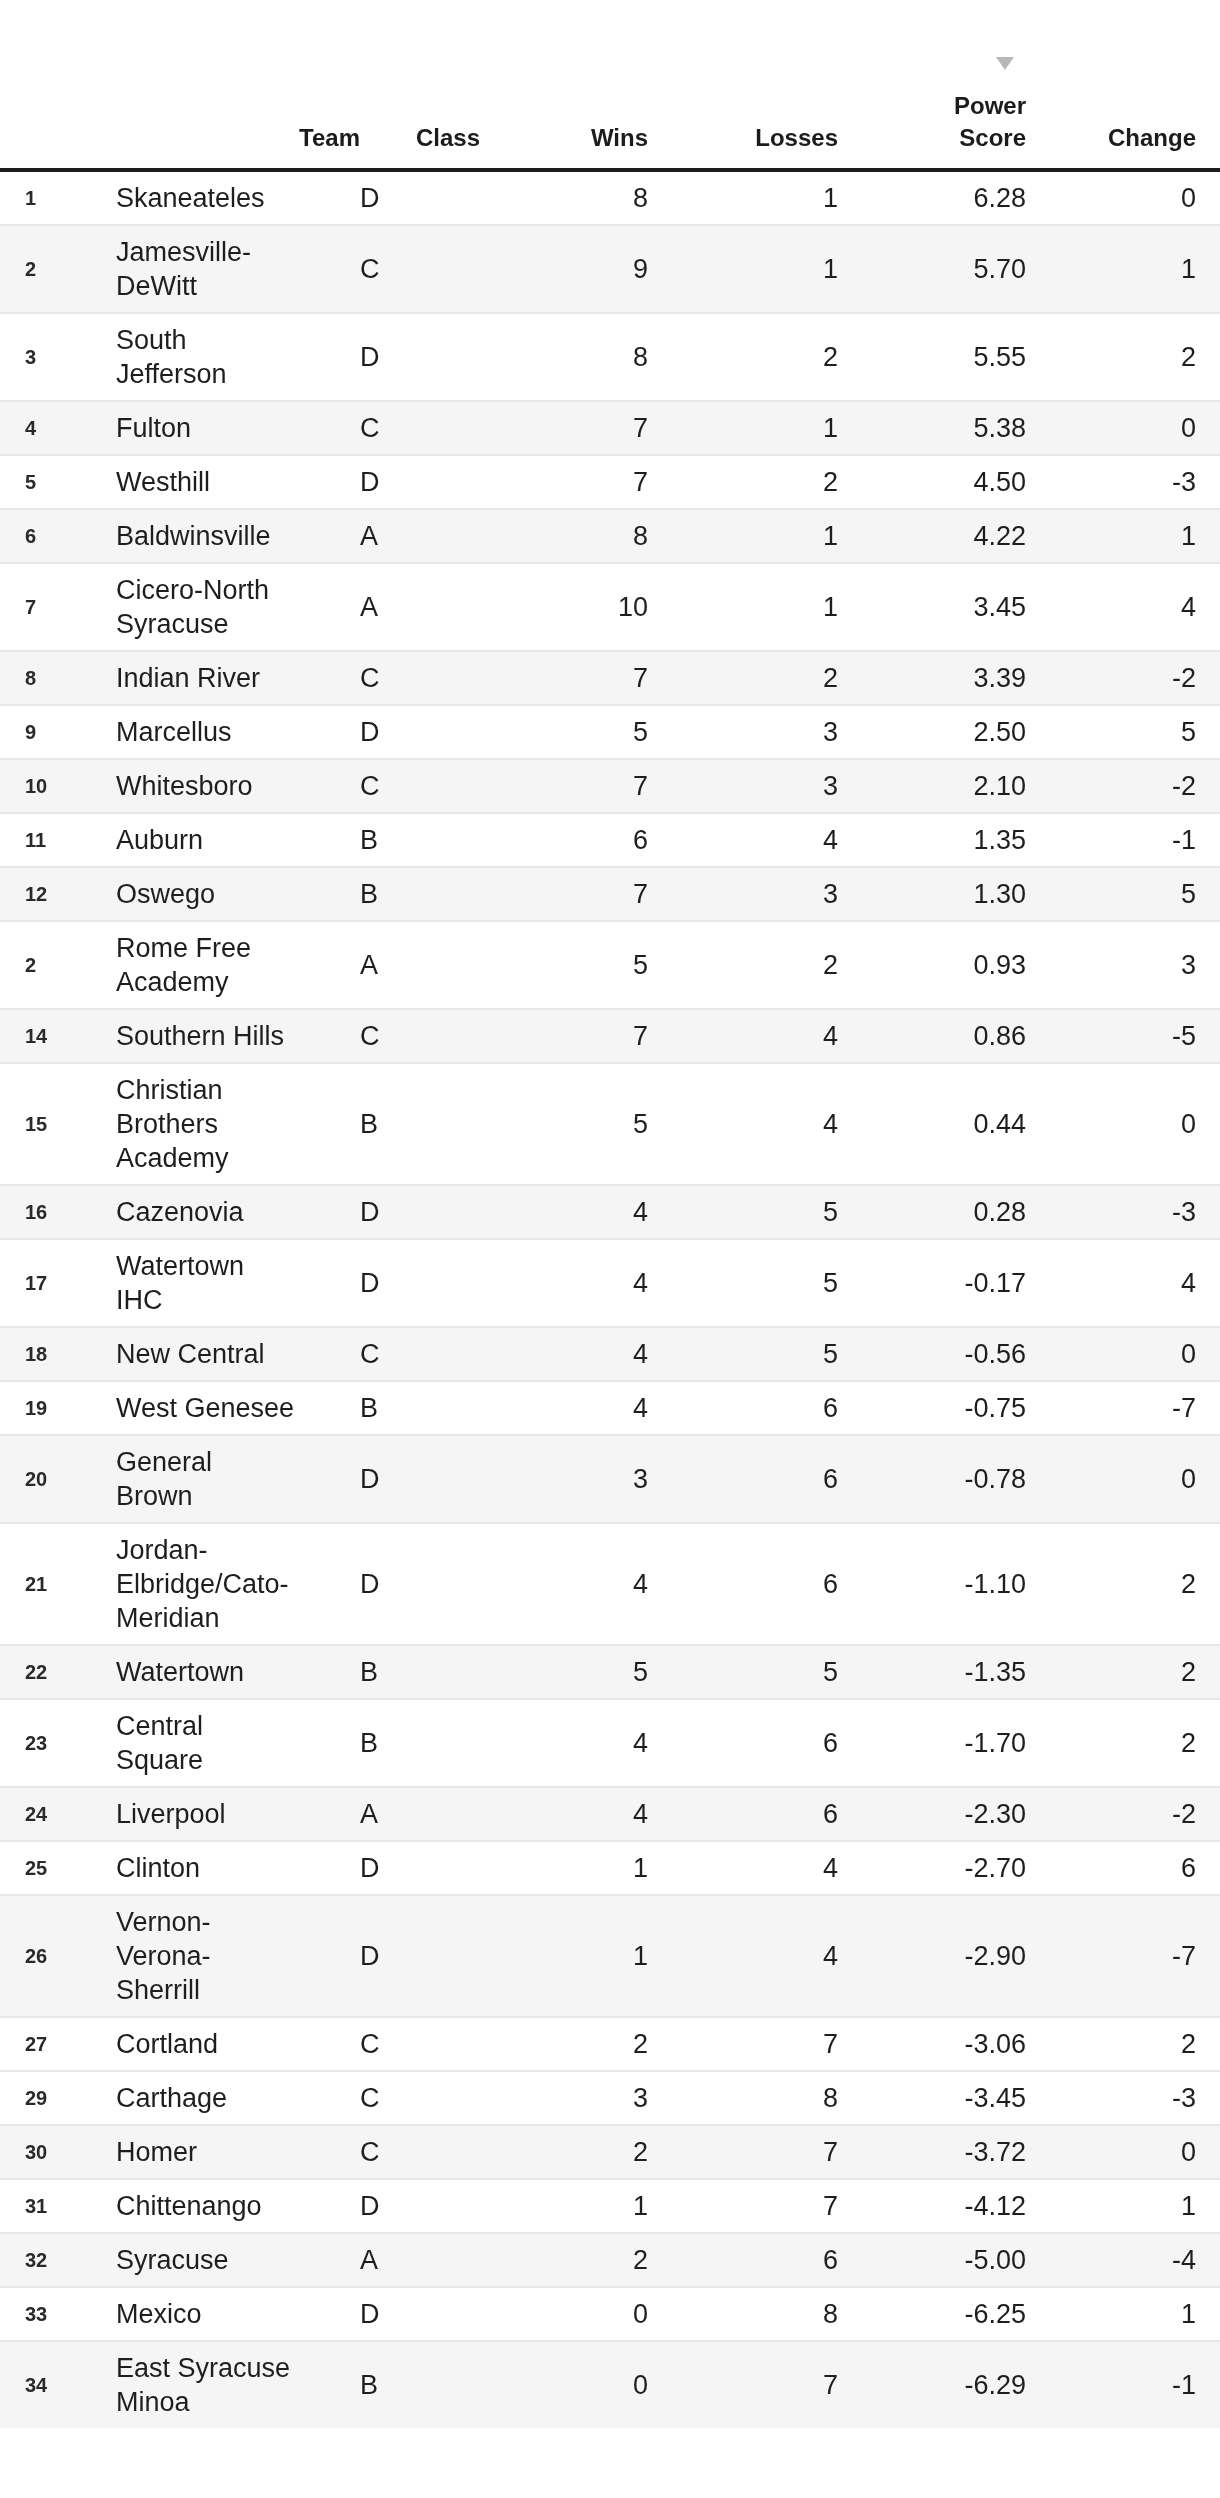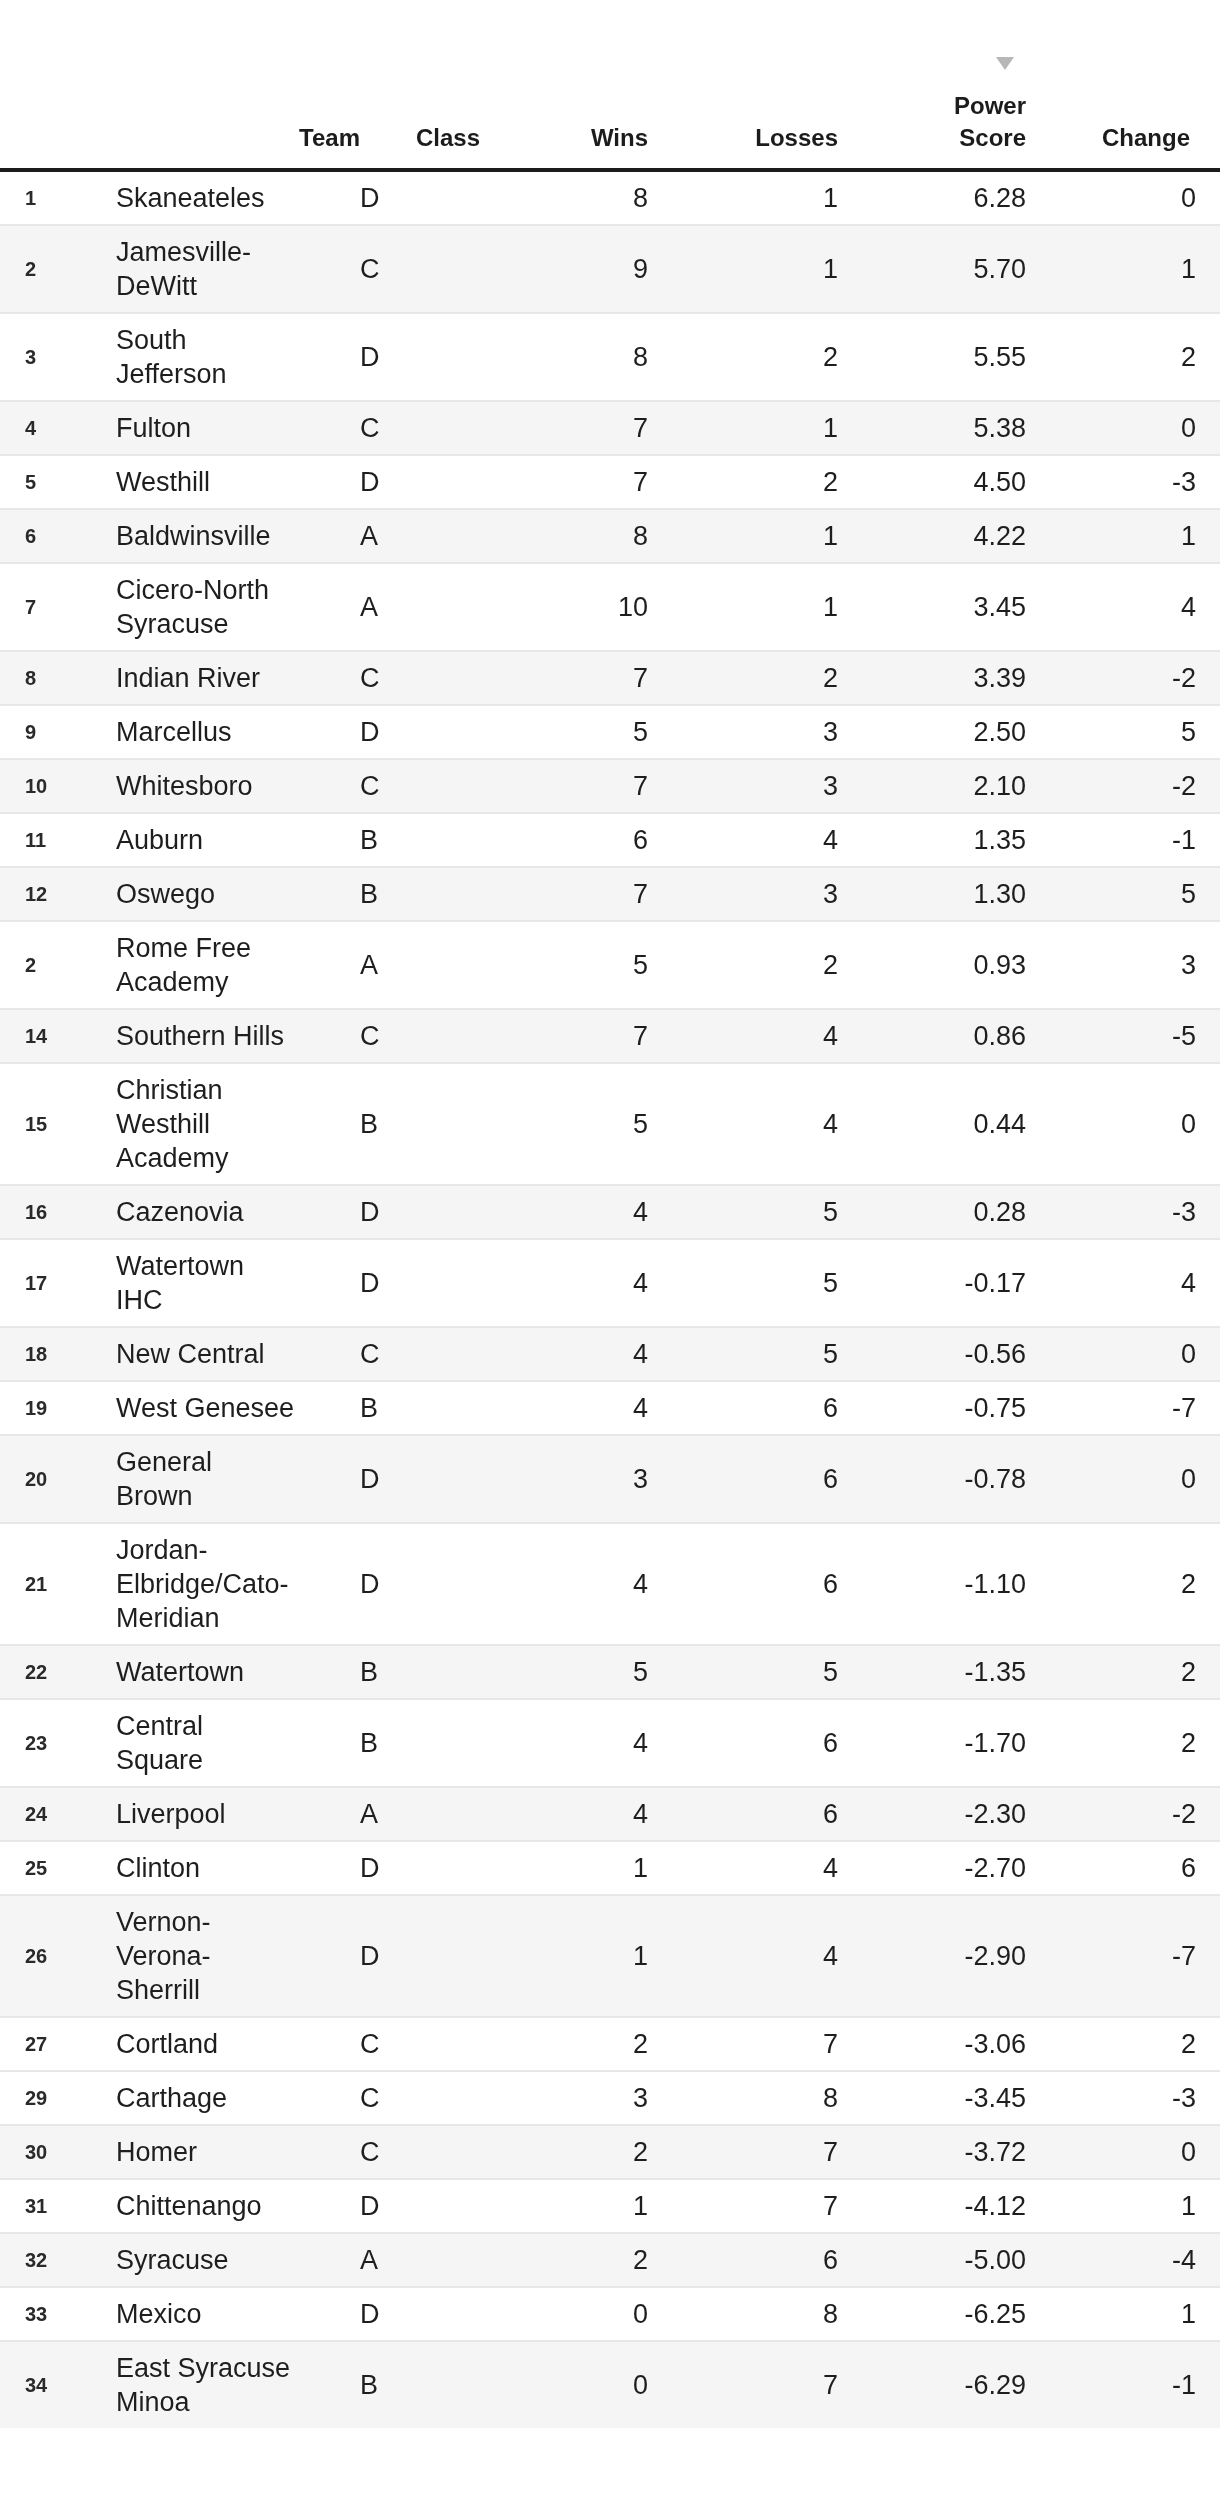--- a/index.html
+++ b/index.html
@@ -33,21 +33,21 @@
     color: var(--header-rule);
     vertical-align: bottom;
     height: 170px;
     box-sizing: border-box;
     padding: 0 0 14px 0;
     border-bottom: 4px solid var(--header-rule);
     line-height: 32px;
   }
   th.col-team, th.col-class { text-align: right; }
   th.col-wins, th.col-losses, th.col-power, th.col-change { text-align: right; }
-  th.col-change { padding-right: 30px; text-align: right; }
+  th.col-change { padding-right: 24px; text-align: right; }
   th.col-power { position: relative; white-space: pre-line; }
   .sort-arrow {
     position: absolute;
     top: 57px;
     right: 12px;
     width: 0;
     height: 0;
     border-left: 9px solid transparent;
     border-right: 9px solid transparent;
     border-top: 13px solid var(--sort-arrow);
@@ -227,21 +227,21 @@
           <td class="cell-team">Southern Hills</td>
           <td class="cell-class">C</td>
           <td class="cell-wins">7</td>
           <td class="cell-losses">4</td>
           <td class="cell-power_score">0.86</td>
           <td class="cell-change">-5</td>
         </tr>
         <tr>
           <td class="cell-rank">15</td>
           <td class="cell-team">Christian
-Westhill
+Brothers
 Academy</td>
           <td class="cell-class">B</td>
           <td class="cell-wins">5</td>
           <td class="cell-losses">4</td>
           <td class="cell-power_score">0.44</td>
           <td class="cell-change">0</td>
         </tr>
         <tr class="alt">
           <td class="cell-rank">16</td>
           <td class="cell-team">Cazenovia</td>

